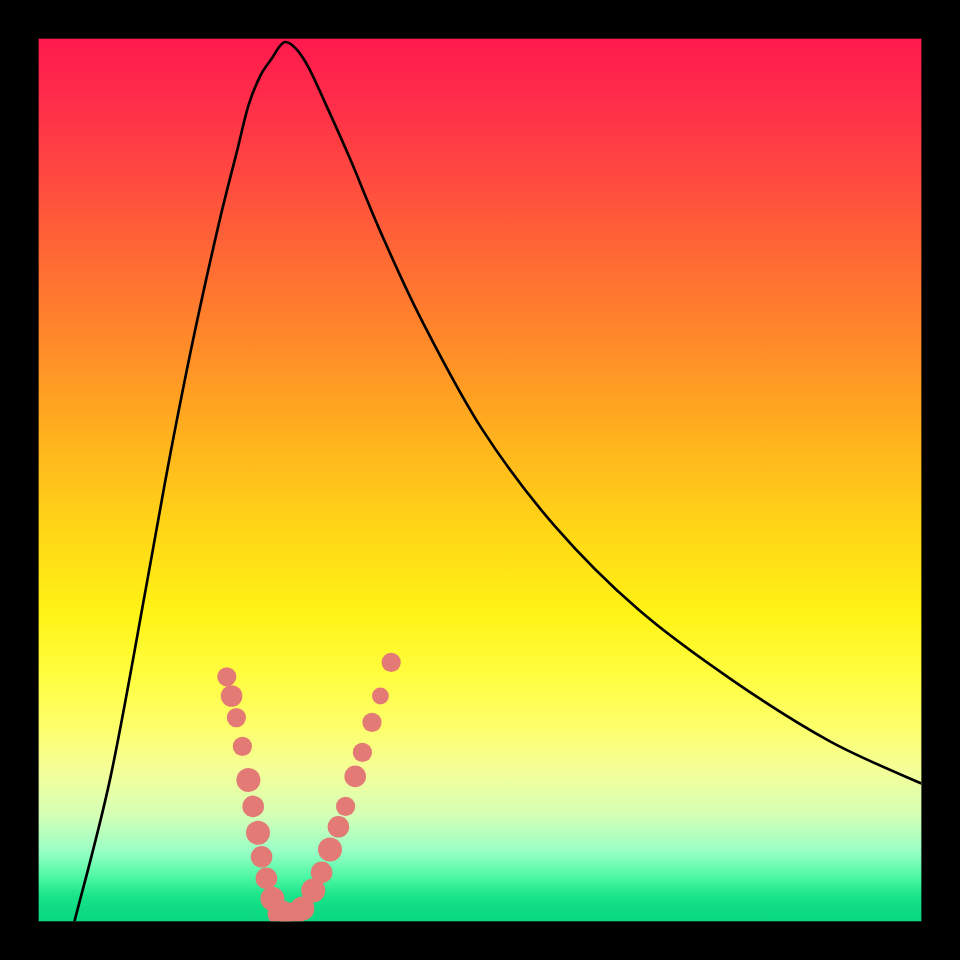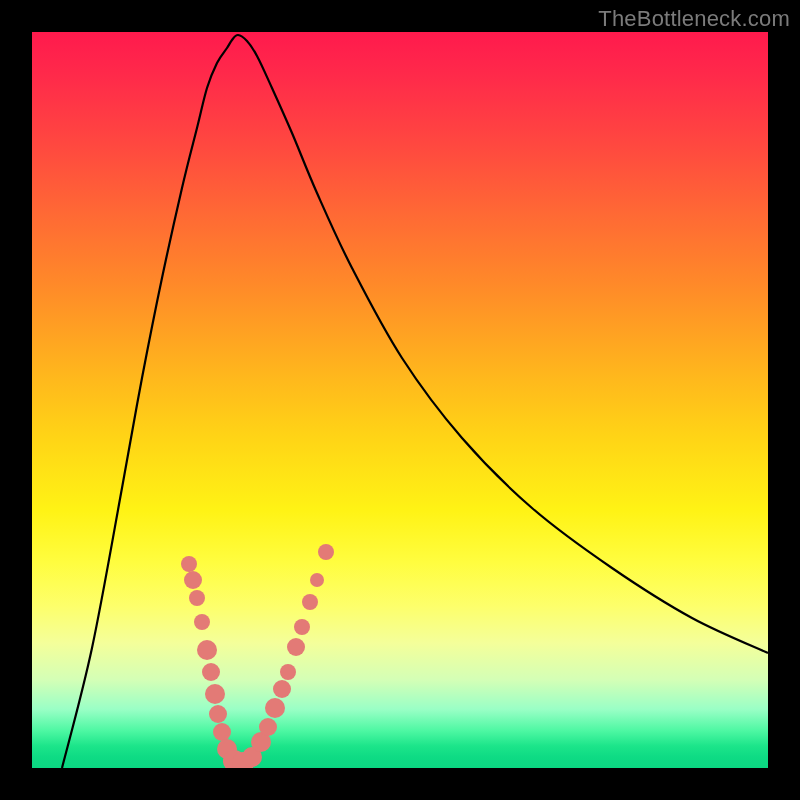--- a/index.html
+++ b/index.html
@@ -72,21 +72,20 @@
   .curve-path {
     fill: none;
     stroke: #000;
     stroke-width: 2.2;
   }
 </style>
 </head>
 <body>
 
 <div class="frame">
-  <div class="watermark">TheBottleneck.com</div>
   <div class="plot">
     <div class="gradient"></div>
     <svg class="curve" viewBox="0 0 736 736" preserveAspectRatio="none">
       <path id="curve-path" class="curve-path" d="M30 736 C 35.0 716.0, 50.0 662.7, 60 616 C 70.0 569.3, 81.7 501.0, 90 456 C 98.3 411.0, 103.3 381.0, 110 346 C 116.7 311.0, 123.3 277.7, 130 246 C 136.7 214.3, 144.2 181.0, 150 156 C 155.8 131.0, 160.8 112.7, 165 96 C 169.2 79.3, 171.7 66.8, 175 56 C 178.3 45.2, 181.7 37.7, 185 31 C 188.3 24.3, 192.5 19.8, 195 16 C 197.5 12.2, 198.2 10.2, 200 8 C 201.8 5.8, 203.5 2.8, 206 3 C 208.5 3.2, 211.8 5.5, 215 9 C 218.2 12.5, 220.8 16.2, 225 24 C 229.2 31.8, 234.2 43.2, 240 56 C 245.8 68.8, 252.5 83.5, 260 101 C 267.5 118.5, 275.0 138.5, 285 161 C 295.0 183.5, 305.8 208.5, 320 236 C 334.2 263.5, 351.7 297.7, 370 326 C 388.3 354.3, 408.3 381.0, 430 406 C 451.7 431.0, 475.0 454.3, 500 476 C 525.0 497.7, 553.3 517.7, 580 536 C 606.7 554.3, 634.0 571.8, 660 586 C 686.0 600.2, 723.3 615.2, 736 621"></path>
       <g id="dots">
           <circle cx="157" cy="532" r="8" class="dot"></circle>
           <circle cx="161" cy="548" r="9" class="dot"></circle>
           <circle cx="165" cy="566" r="8" class="dot"></circle>
           <circle cx="170" cy="590" r="8" class="dot"></circle>
           <circle cx="175" cy="618" r="10" class="dot"></circle>

